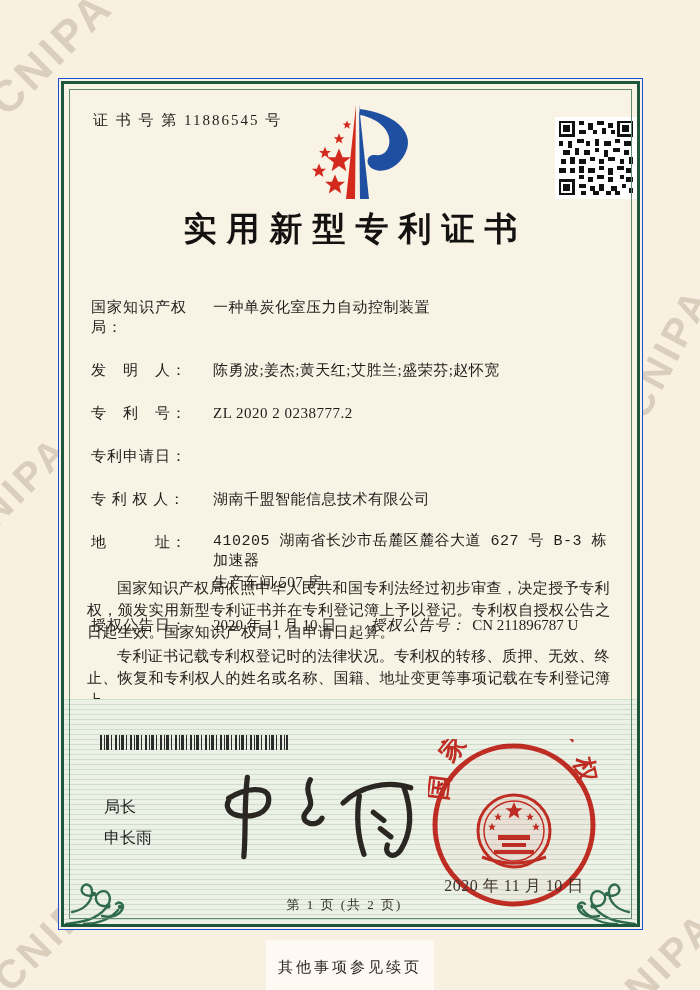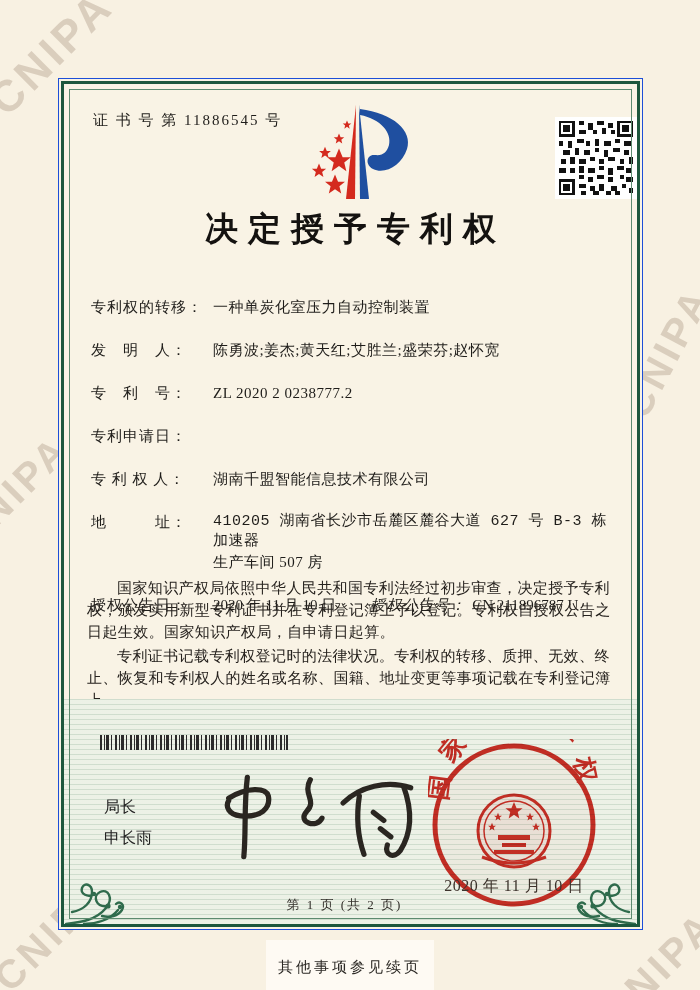--- a/index.html
+++ b/index.html
@@ -174,25 +174,25 @@
           <rect x="28" y="28" width="2" height="2"></rect>
           <rect x="31" y="30" width="2" height="2"></rect>
         <rect x="10" y="31" width="2" height="2"></rect>
           <rect x="15" y="31" width="3" height="2"></rect>
           <rect x="21" y="31" width="2" height="2"></rect>
           <rect x="25" y="31" width="2" height="2"></rect>
       </g>
     </svg>
   </div>
 
-  <div class="title">决定授予专利权</div>
+  <div class="title">实用新型专利证书</div>
 
   <div class="fields">
     <div class="frow">
-      <span class="lbl">专利权的转移：</span>
+      <span class="lbl">国家知识产权局：</span>
       <span class="val">一种单炭化室压力自动控制装置</span>
     </div>
     <div class="frow">
       <span class="lbl">发　明　人：</span>
       <span class="val">陈勇波;姜杰;黄天红;艾胜兰;盛荣芬;赵怀宽</span>
     </div>
     <div class="frow">
       <span class="lbl">专　利　号：</span>
       <span class="val">ZL 2020 2 0238777.2</span>
     </div>

